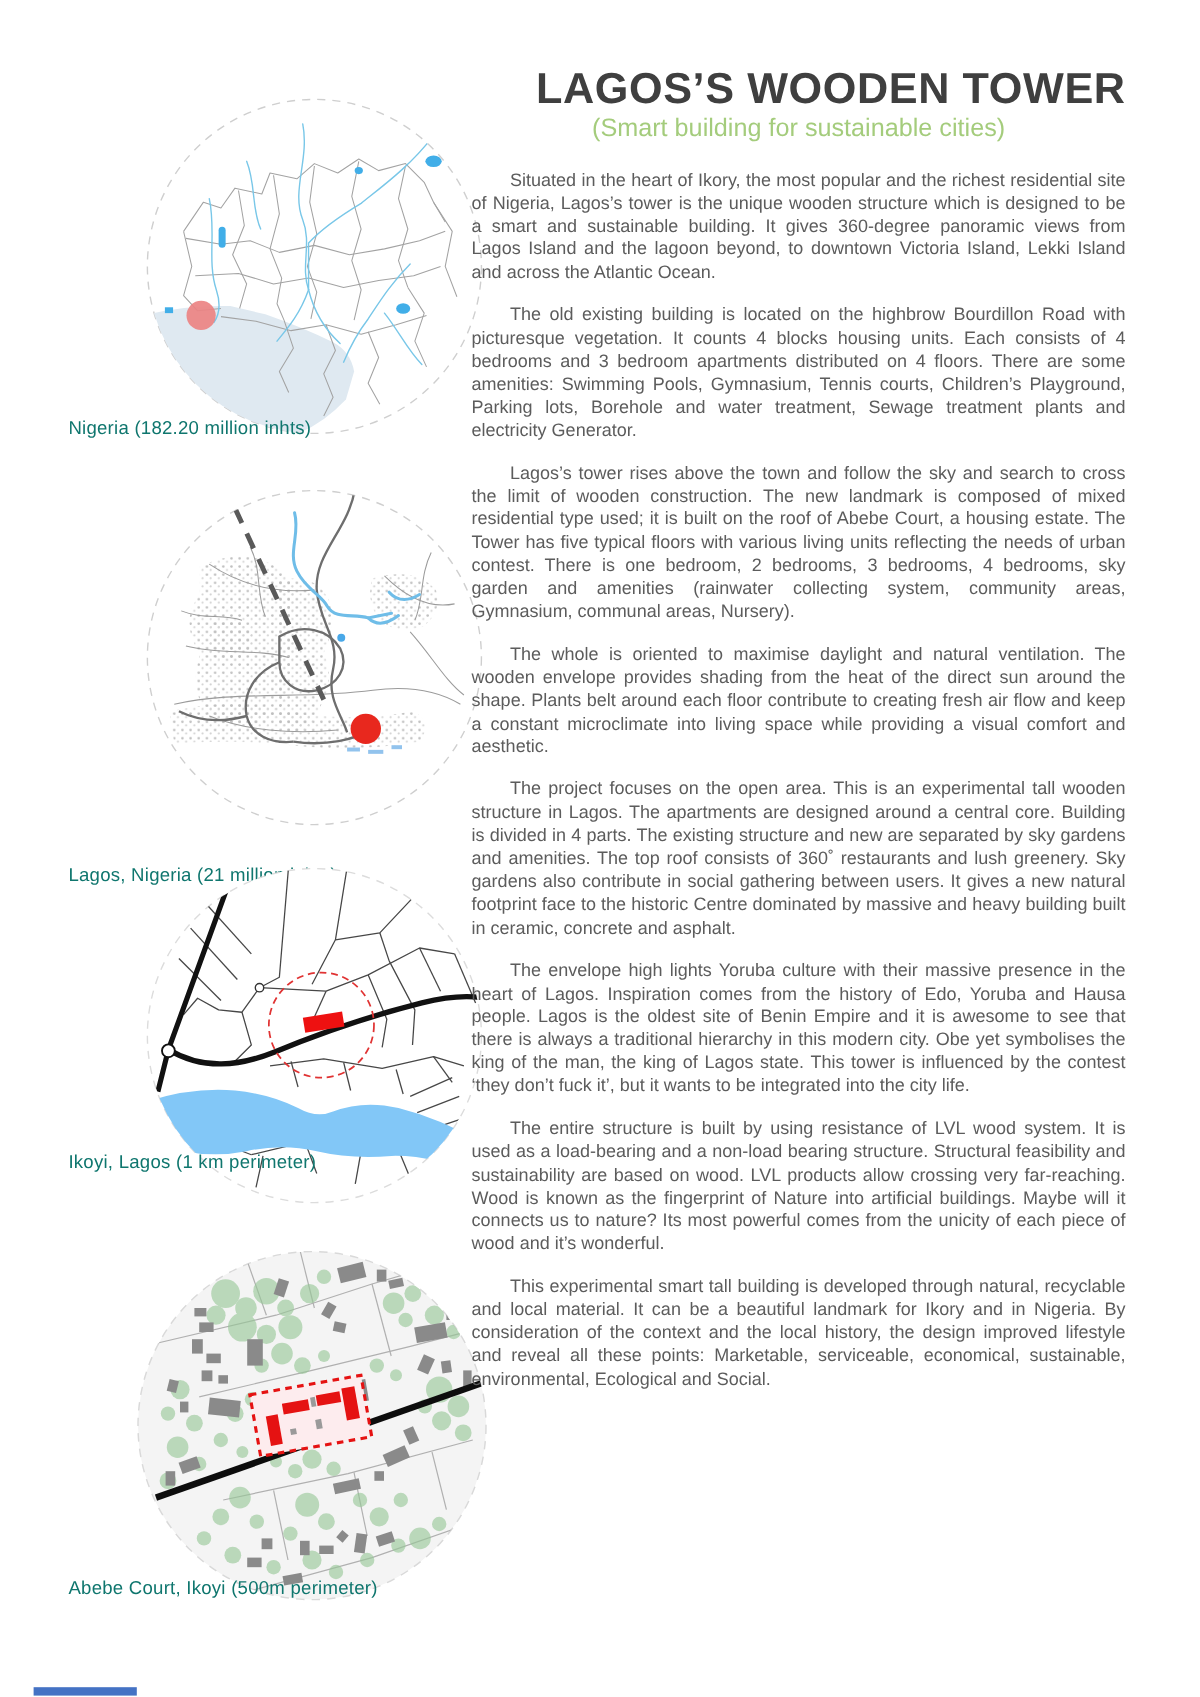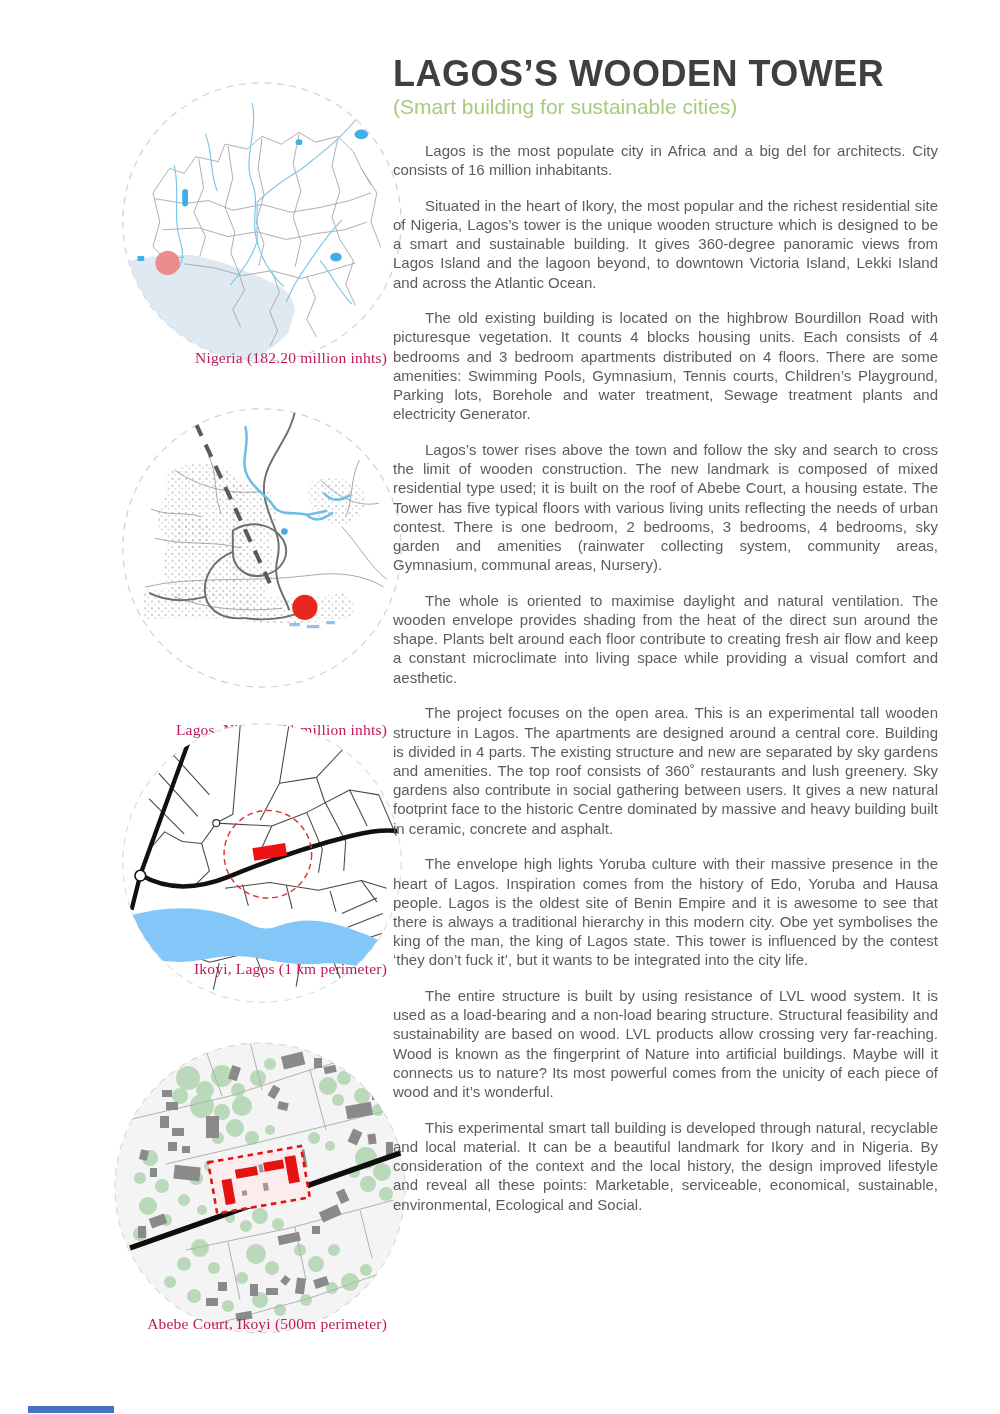--- a/index.html
+++ b/index.html
@@ -3,34 +3,34 @@
 <meta charset="utf-8">
 <style>
   html,body{margin:0;padding:0;}
   body{
     width:1000px;height:1414px;background:#ffffff;position:relative;
     font-family:"Liberation Sans","DejaVu Sans",sans-serif;overflow:hidden;
   }
   .map-fig{position:absolute;width:292px;height:292px;}
   .map-fig svg{width:100%;height:100%;display:block;}
   .map-caption{
-    position:absolute;width:330px;text-align:right;
-    font-size:15.5px;color:#be185d;letter-spacing:.2px;font-family:Liberation Serif, serif;
+    position:absolute;width:330px;text-align:left;
+    font-size:15.5px;color:#0f766e;letter-spacing:.2px;
   }
   #fig1{top:60px;left:76px;}   #cap1{top:349px;left:57px;}
   #fig2{top:386px;left:76px;}  #cap2{top:673px;left:57px;margin-top:48px;}
   #fig3{top:701px;left:76px;}  #cap3{top:960px;left:57px;}
   #fig4{top:1022px;left:70px;width:300px;height:300px;} #cap4{top:1315px;left:57px;}
   .right-col{position:absolute;left:393px;top:55px;width:545px;}
   .page-title{
-    text-align:left;font-size:36px;font-weight:bold;color:#3f3f3f;
+    text-align:right;font-size:36px;font-weight:bold;color:#3f3f3f;
     letter-spacing:.5px;margin:0 0 2px 0;line-height:1.05;
   }
   .page-subtitle{
-    text-align:left;font-size:21px;color:#a4cc7c;margin:0 0 22px 0;font-weight:normal;
+    text-align:center;font-size:21px;color:#a4cc7c;margin:0 0 22px 0;font-weight:normal;
   }
   .body-text p{
     font-size:15px;line-height:19.2px;color:#5c5c5c;text-align:justify;
     text-indent:32px;margin:0 0 16.5px 0;
   }
   .footer-bar{position:absolute;left:28px;top:1406px;width:86px;height:7px;background:#4472c4;}
 </style>
 </head>
 <body>
 
@@ -334,21 +334,20 @@
       </g>
     </g>
   </svg>
 </figure>
 <figcaption class="map-caption" id="cap4">Abebe Court, Ikoyi (500m perimeter)</figcaption>
 
 <div class="right-col">
   <h1 class="page-title">LAGOS’S WOODEN TOWER</h1>
   <h2 class="page-subtitle">(Smart building for sustainable cities)</h2>
   <div class="body-text">
-    <p>Lagos is the most populate city in Africa and  a big del for architects. City consists of 16 million inhabitants.</p>
     <p>Situated in the heart of Ikory, the most popular and the richest residential site of Nigeria, Lagos’s tower is the unique wooden structure which is designed to be a smart and sustainable building. It gives 360-degree panoramic views from Lagos Island and the lagoon beyond, to downtown Victoria Island, Lekki Island and across the Atlantic Ocean.</p>
     <p>The old existing building is located on the highbrow Bourdillon Road with picturesque vegetation. It counts 4 blocks housing units. Each consists of 4 bedrooms and 3 bedroom apartments distributed on 4 floors. There are some amenities: Swimming Pools, Gymnasium, Tennis courts, Children’s Playground, Parking lots, Borehole and water treatment, Sewage treatment plants and electricity Generator.</p>
     <p>Lagos’s tower rises above the town and follow the sky and search to cross the limit of wooden construction. The new landmark is composed of mixed residential type used; it is built on the roof of Abebe Court, a housing estate. The Tower has five typical floors with various living units reflecting the needs of urban contest. There is one bedroom, 2 bedrooms, 3 bedrooms, 4 bedrooms, sky garden and amenities (rainwater collecting system, community areas, Gymnasium, communal areas, Nursery).</p>
     <p>The whole is oriented to maximise daylight and natural ventilation. The wooden envelope provides shading from the heat of the direct sun around the shape. Plants belt around each floor contribute to creating fresh air flow and keep a constant microclimate into living space while providing a visual comfort and aesthetic.</p>
     <p>The project focuses on the open area. This is an experimental tall wooden structure in Lagos. The apartments are designed around a central core. Building is divided in 4 parts. The existing structure and new are separated by sky gardens and amenities. The top roof consists of 360˚ restaurants and lush greenery. Sky gardens also contribute in social gathering between users. It gives a new natural footprint face to the historic Centre dominated by massive and heavy building built in ceramic, concrete and asphalt.</p>
     <p>The envelope high lights Yoruba culture with their massive presence in the heart of Lagos. Inspiration comes from the history of Edo, Yoruba and Hausa people. Lagos is the oldest site of Benin Empire and it is awesome to see that there is always a traditional hierarchy in this modern city. Obe yet symbolises the king of the man, the king of Lagos state. This tower is influenced by the contest ‘they don’t fuck it’, but it wants to be integrated into the city life.</p>
     <p>The entire structure is built by using resistance of LVL wood system. It is used as a load-bearing and a non-load bearing structure. Structural feasibility and sustainability are based on wood. LVL products allow crossing very far-reaching. Wood is known as the fingerprint of Nature into artificial buildings. Maybe will it connects us to nature? Its most powerful comes from the unicity of each piece of wood and it’s wonderful.</p>
     <p>This experimental smart tall building is developed through natural, recyclable and local material. It can be a beautiful landmark for Ikory and in Nigeria. By consideration of the context and the local history, the design improved lifestyle and reveal all these points: Marketable, serviceable, economical, sustainable, environmental, Ecological and Social.</p>
   </div>
 </div>

